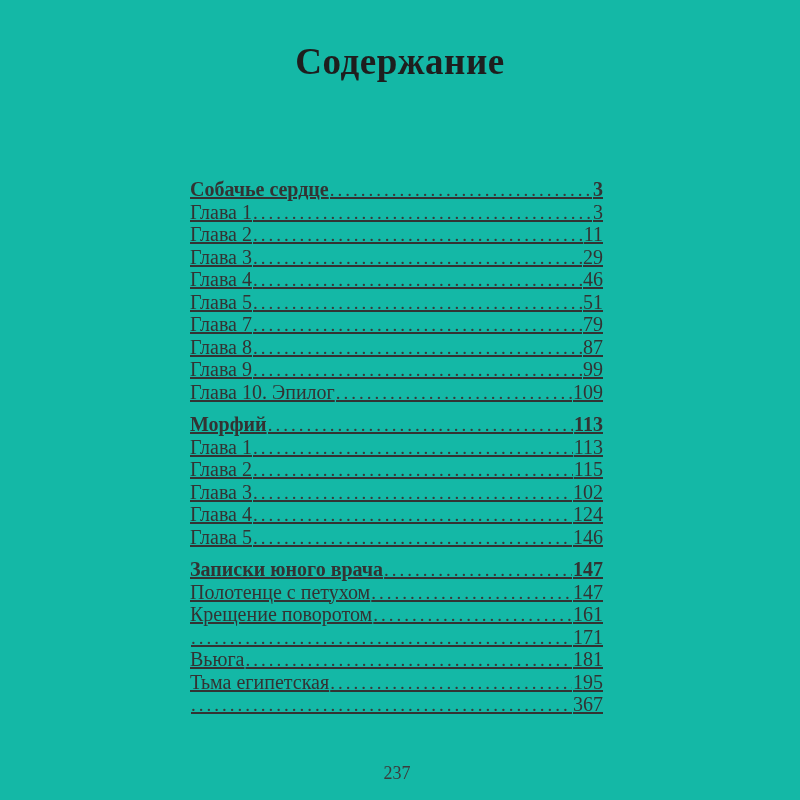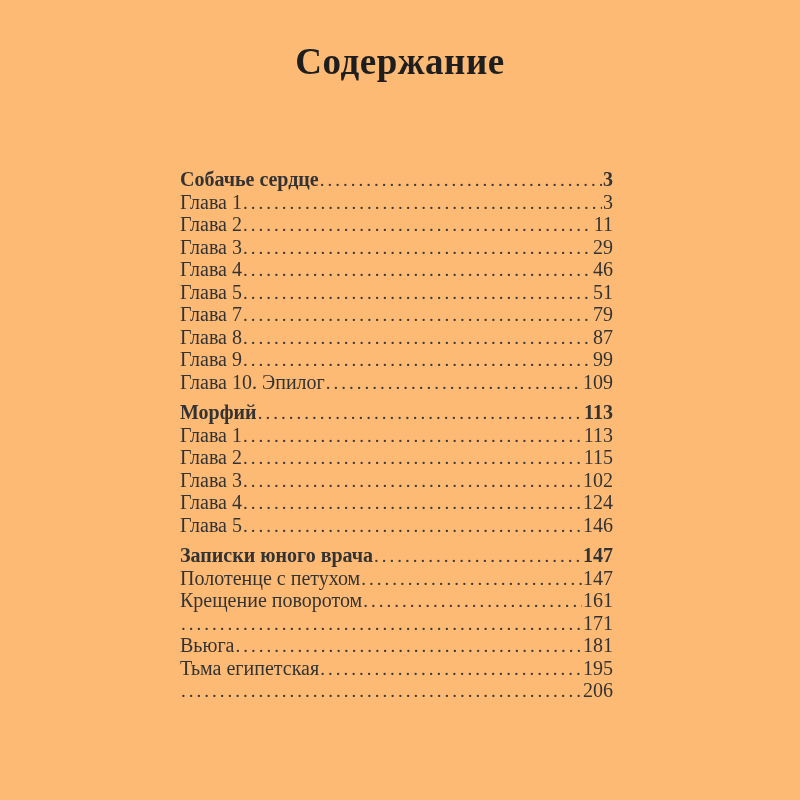--- a/index.html
+++ b/index.html
@@ -5,21 +5,21 @@
 <style>
   html, body {
     margin: 0;
     padding: 0;
     background: #ffffff;
   }
   .sheet {
     position: relative;
     width: 800px;
     height: 800px;
-    background: #fdba74;
+    background: #14b8a6;
     font-family: "Liberation Serif", "DejaVu Serif", serif;
     color: #333333;
     overflow: hidden;
   }
   .page-title {
     position: absolute;
     top: 40px;
     left: 0;
     width: 100%;
     margin: 0;
@@ -28,21 +28,21 @@
     font-weight: 700;
     letter-spacing: 0.5px;
     color: #1e1e1e;
   }
   .toc {
     position: absolute;
     left: 180px;
     top: 168px;
     width: 433px;
   }
-  .toc-section { margin: 0; padding: 0; }
+  .toc-section { margin: 10px; padding: 0; text-decoration: underline; }
   .toc-section + .toc-section { margin-top: 8px; }
   .toc-row {
     display: flex;
     align-items: baseline;
     height: 22.5px;
     line-height: 22.5px;
     font-size: 20px;
     white-space: nowrap;
   }
   .toc-row.heading .label,
@@ -192,18 +192,21 @@
           <span class="leader"></span>
           <span class="pagenum">181</span>
         </div>
         <div class="toc-row">
           <span class="label">Тьма египетская</span>
           <span class="leader"></span>
           <span class="pagenum">195</span>
         </div>
         <div class="toc-row">
           <span class="leader"></span>
-          <span class="pagenum">206</span>
+          <span class="pagenum">367</span>
         </div>
       </div>
     </section>
 
+  <div class="page-footer">
+    <span>237</span>
+  </div>
 </main>
 
 </body></html>

